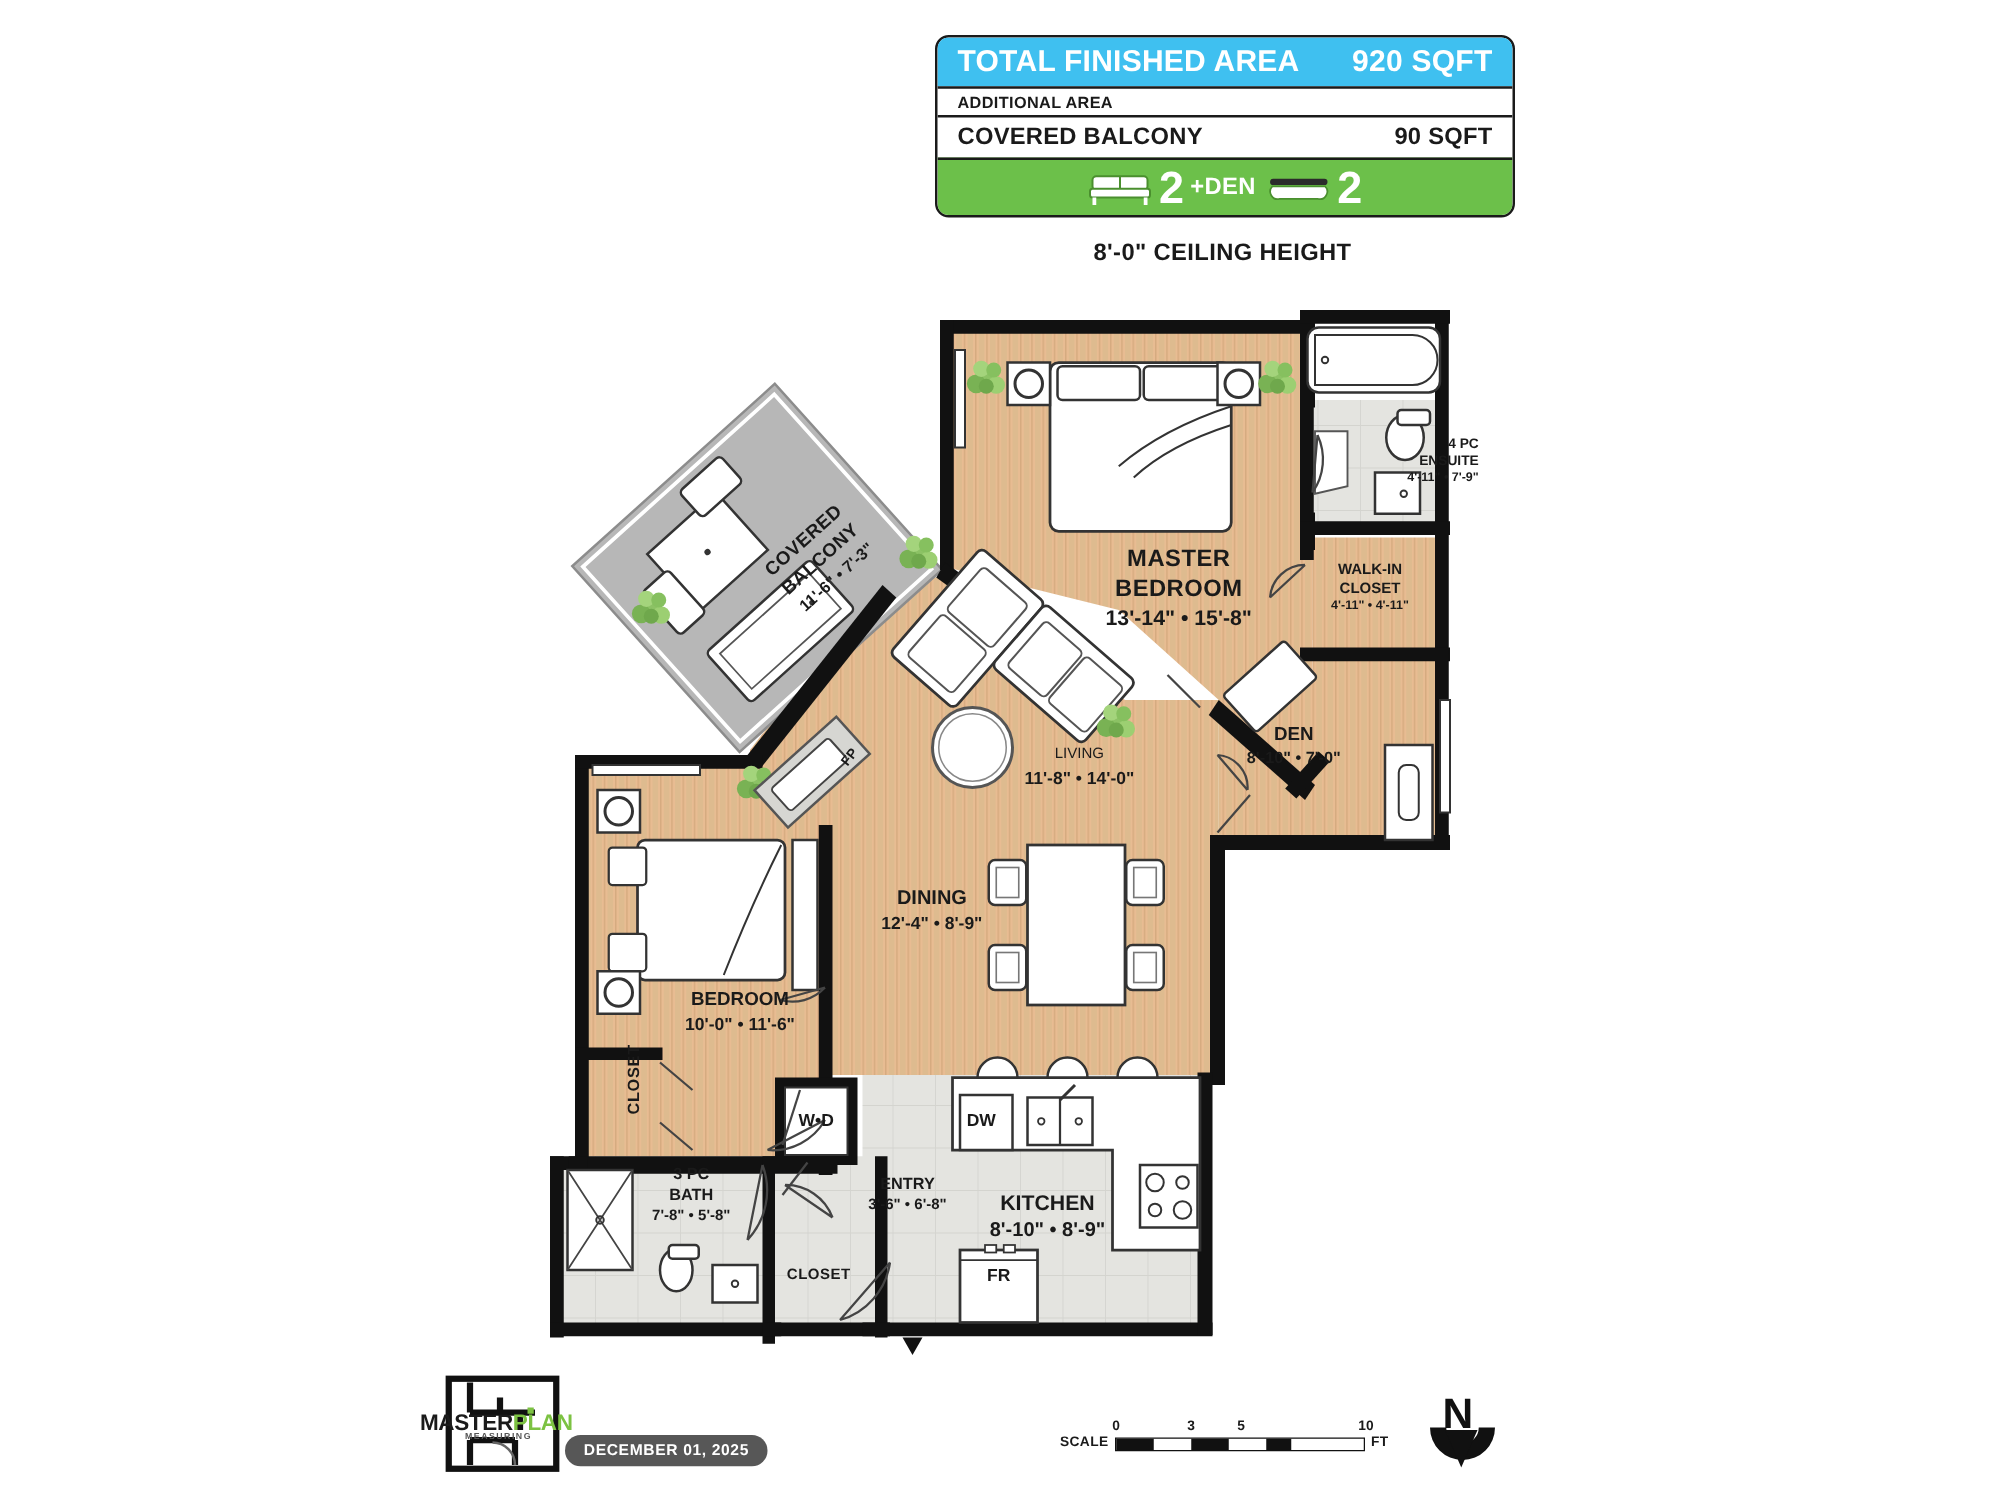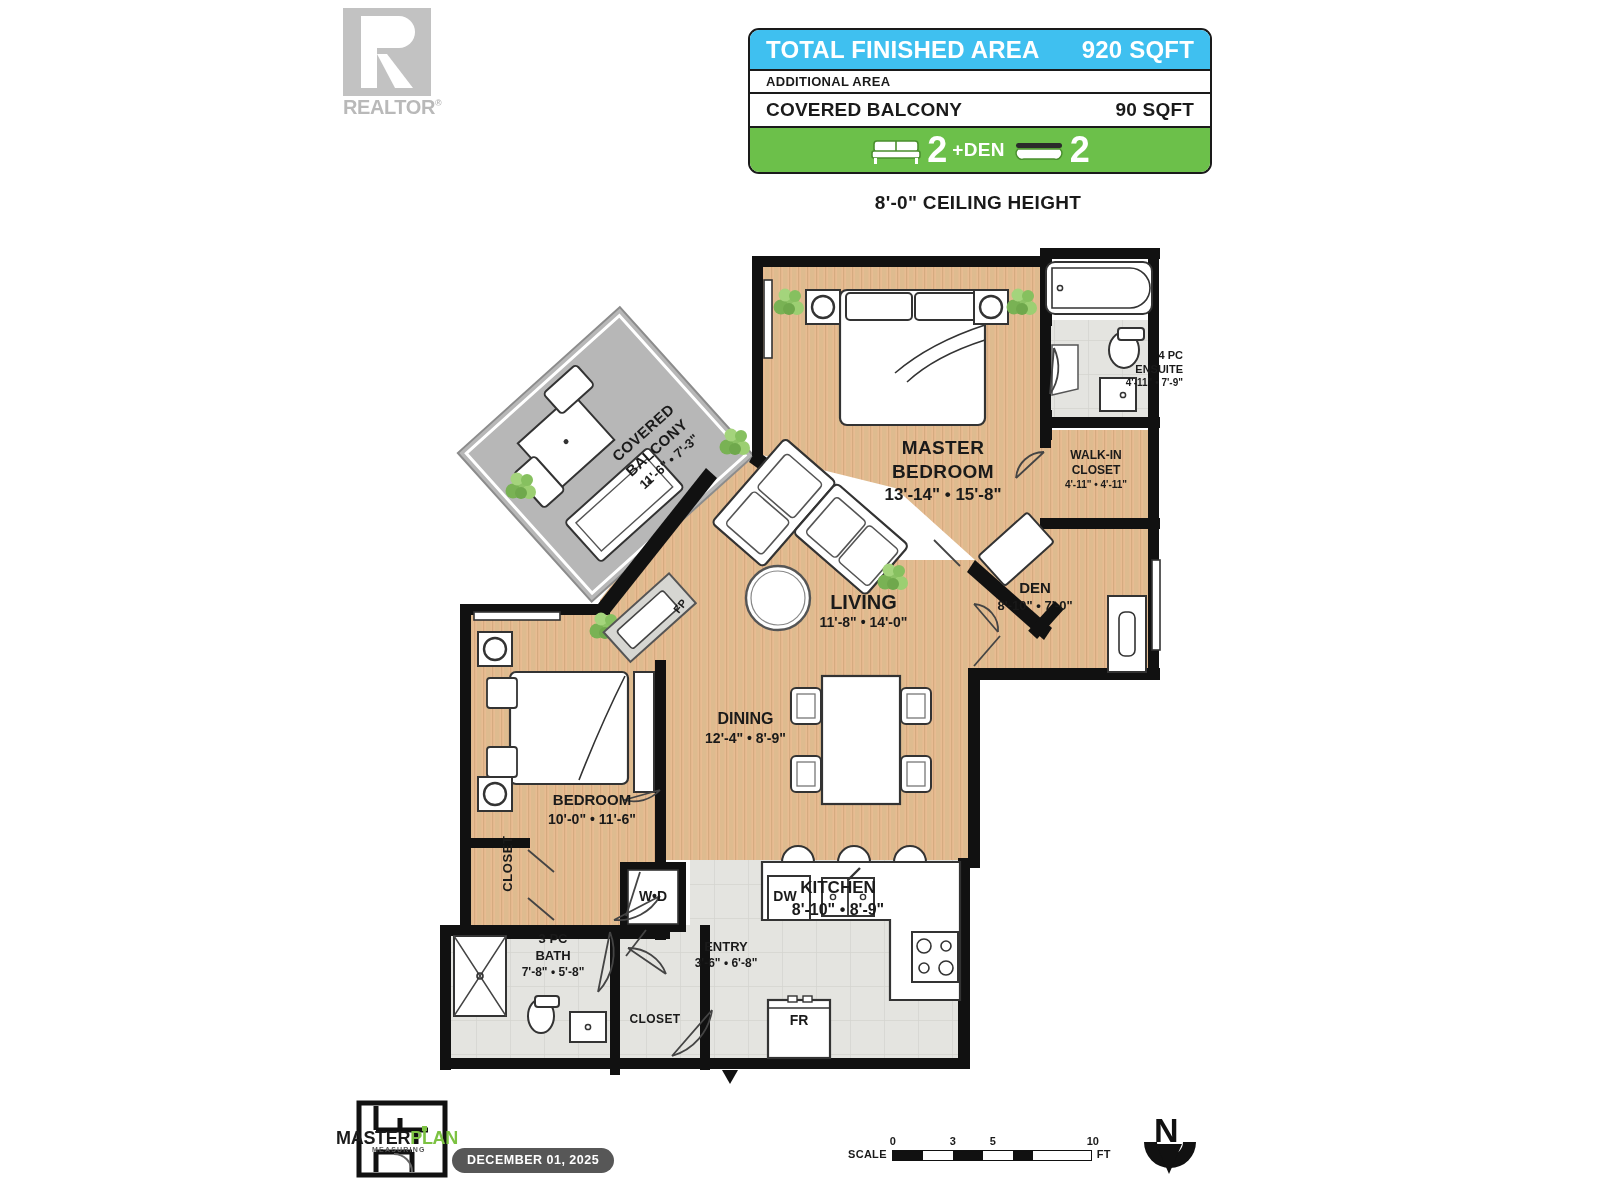--- a/index.html
+++ b/index.html
@@ -62,29 +62,20 @@
   .sseg{position:absolute;top:0;height:100%;background:#111;}
   .stick{position:absolute;bottom:13px;font-size:11px;font-weight:bold;transform:translateX(-50%);}
   .compass{position:absolute;left:1136px;top:1112px;width:66px;height:70px;}
 </style>
 </head>
 <body>
 
 <div id="header">
 
 
-  <div class="realtor-wm">
-    <div class="rbox"></div>
-    <svg class="rglyph" viewBox="0 0 88 88">
-      <path d="M18 8 H34 V80 H18 Z" fill="#ffffff"></path>
-      <path d="M34 8 H56 a16 16 0 0 1 0 32 H34 Z" fill="#ffffff"></path>
-      <path d="M34 46 L44 46 L70 80 L52 80 Z" fill="#ffffff"></path>
-    </svg>
-    <div class="rtext"><span>REALTOR</span><sup>®</sup></div>
-  </div>
 
   <div class="info-card">
     <div class="info-row row-total">
       <span>TOTAL FINISHED AREA</span>
       <span>920 SQFT</span>
     </div>
     <div class="info-row row-addl">
       <span>ADDITIONAL AREA</span>
     </div>
     <div class="info-row row-bal">
@@ -407,21 +398,21 @@
     <div style="font-size:12px;font-weight:bold;line-height:15px;">CLOSET</div>
     <div style="font-size:10px;font-weight:bold;line-height:14px;">4'-11" • 4'-11"</div>
   </div>
 
   <div style="position:absolute;left:975px;top:578px;width:120px;text-align:center;">
     <div style="font-size:15px;font-weight:bold;line-height:19px;">DEN</div>
     <div style="font-size:13px;font-weight:bold;line-height:17px;">8'-10" • 7'-0"</div>
   </div>
 
   <div style="position:absolute;left:806px;top:592px;width:115px;text-align:center;">
-    <div style="font-size:20px;font-weight:bold;line-height:21px;">LIVING</div>
+    <div style="font-size:12px;font-weight:normal;line-height:21px;">LIVING</div>
     <div style="font-size:14px;font-weight:bold;line-height:19px;">11'-8" • 14'-0"</div>
   </div>
 
   <div style="position:absolute;left:688px;top:708px;width:115px;text-align:center;">
     <div style="font-size:16px;font-weight:bold;line-height:21px;">DINING</div>
     <div style="font-size:14px;font-weight:bold;line-height:19px;">12'-4" • 8'-9"</div>
   </div>
 
   <div style="position:absolute;left:522px;top:790px;width:140px;text-align:center;">
     <div style="font-size:15px;font-weight:bold;line-height:20px;">BEDROOM</div>
@@ -437,21 +428,21 @@
     <div style="font-size:13px;font-weight:bold;line-height:17px;">3 PC</div>
     <div style="font-size:13px;font-weight:bold;line-height:17px;">BATH</div>
     <div style="font-size:12px;font-weight:bold;line-height:16px;">7'-8" • 5'-8"</div>
   </div>
 
   <div style="position:absolute;left:670px;top:938px;width:112px;text-align:center;">
     <div style="font-size:13px;font-weight:bold;line-height:17px;">ENTRY</div>
     <div style="font-size:12px;font-weight:bold;line-height:16px;">3'-6" • 6'-8"</div>
   </div>
 
-  <div style="position:absolute;left:772px;top:877px;width:132px;text-align:center;">
+  <div style="position:absolute;left:772px;top:952px;width:132px;text-align:center;">
     <div style="font-size:17px;font-weight:bold;line-height:22px;">KITCHEN</div>
     <div style="font-size:16px;font-weight:bold;line-height:21px;">8'-10" • 8'-9"</div>
   </div>
 
   <div style="position:absolute;left:620px;top:1012px;width:70px;text-align:center;">
     <div style="font-size:12px;font-weight:bold;letter-spacing:.4px;">CLOSET</div>
   </div>
 
   <div style="position:absolute;left:566px;top:418px;width:180px;text-align:center;
               transform:rotate(-42deg);transform-origin:center;">

